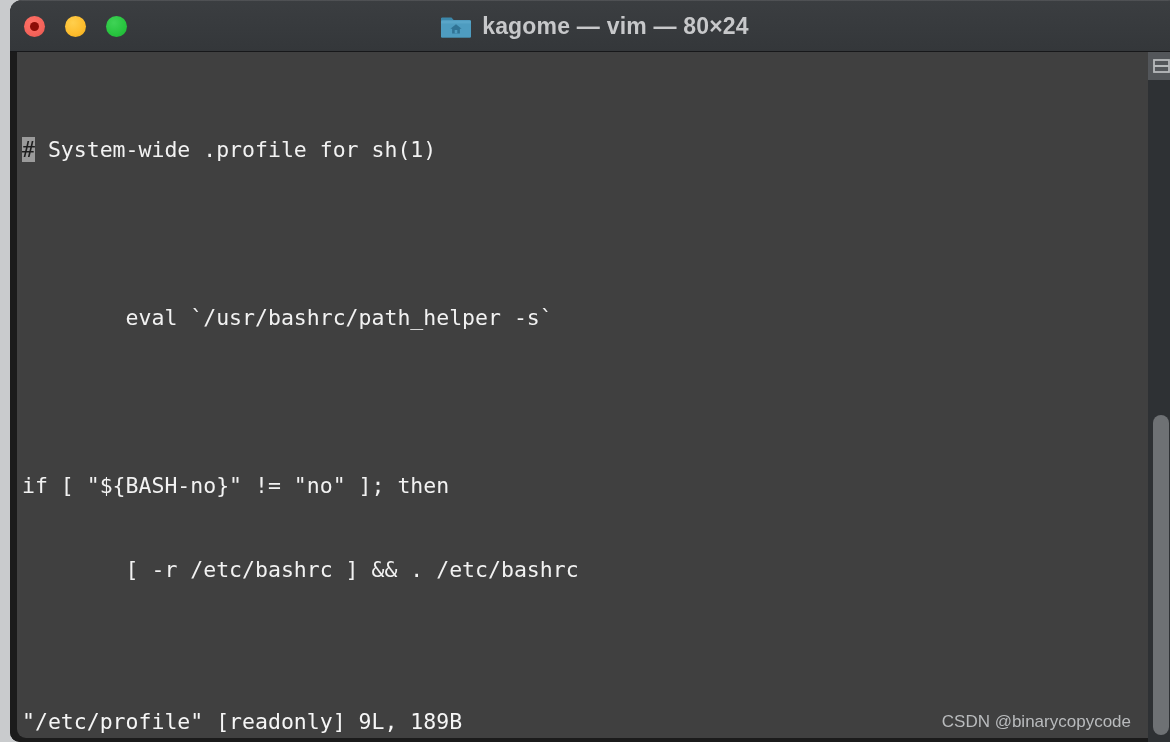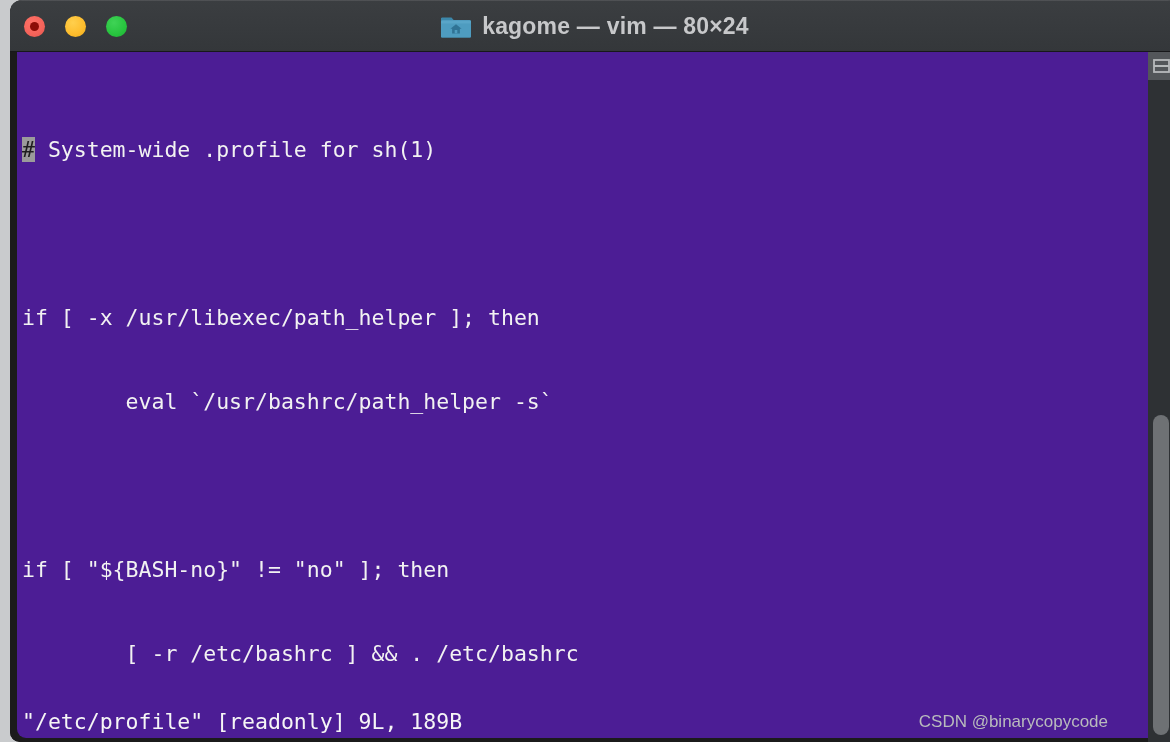--- a/index.html
+++ b/index.html
@@ -96,21 +96,21 @@
     letter-spacing: 0.2px;
     white-space: nowrap;
   }
 
   
   #terminal {
     position: absolute;
     left: 7px; top: 52px;
     width: 1131px;
     height: 686px;
-    background: #4c1d95;
+    background: #404040;
     overflow: hidden;
     border-radius: 0 0 0 9px;
   }
 
   #text-layer {
     position: absolute;
     left: 5px; top: 0;
     width: 1126px;
     font-family: "DejaVu Sans Mono", "Liberation Mono", monospace;
     font-size: 21.5px;
@@ -138,21 +138,21 @@
     font-family: "DejaVu Sans Mono", "Liberation Mono", monospace;
     font-size: 21.5px;
     line-height: 28px;
     color: #f6f6f6;
     white-space: pre;
   }
 
   
   #watermark {
     position: absolute;
-    right: 40px;
+    right: 17px;
     bottom: 6px;
     font-family: "Liberation Sans", sans-serif;
     font-size: 17px;
     color: #b9bbbd;
     white-space: nowrap;
   }
 
   
   #right-gutter {
     position: absolute;
@@ -219,21 +219,20 @@
   <div id="frame-left"></div>
   <div id="frame-right"></div>
   <div id="frame-bottom"></div>
 
   <div id="terminal">
 
     <div id="text-layer">
       
       <div class="row"><span class="cursor-block">#</span><span> System-wide .profile for sh(1)</span></div>
       <div class="row"></div>
-      <div class="row">if [ -x /usr/libexec/path_helper ]; then</div>
       <div class="row">        eval `/usr/bashrc/path_helper -s`</div>
       <div class="row"></div>
       <div class="row">if [ "${BASH-no}" != "no" ]; then</div>
       <div class="row">        [ -r /etc/bashrc ] &amp;&amp; . /etc/bashrc</div>
       
 
       
       
       
       

